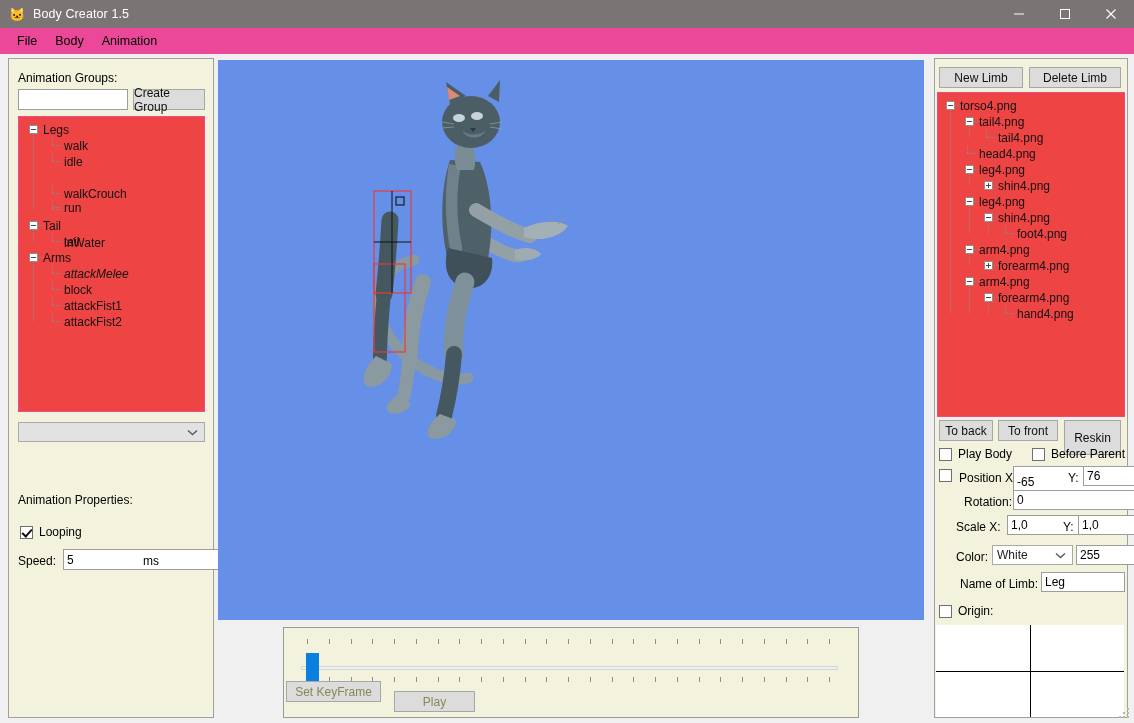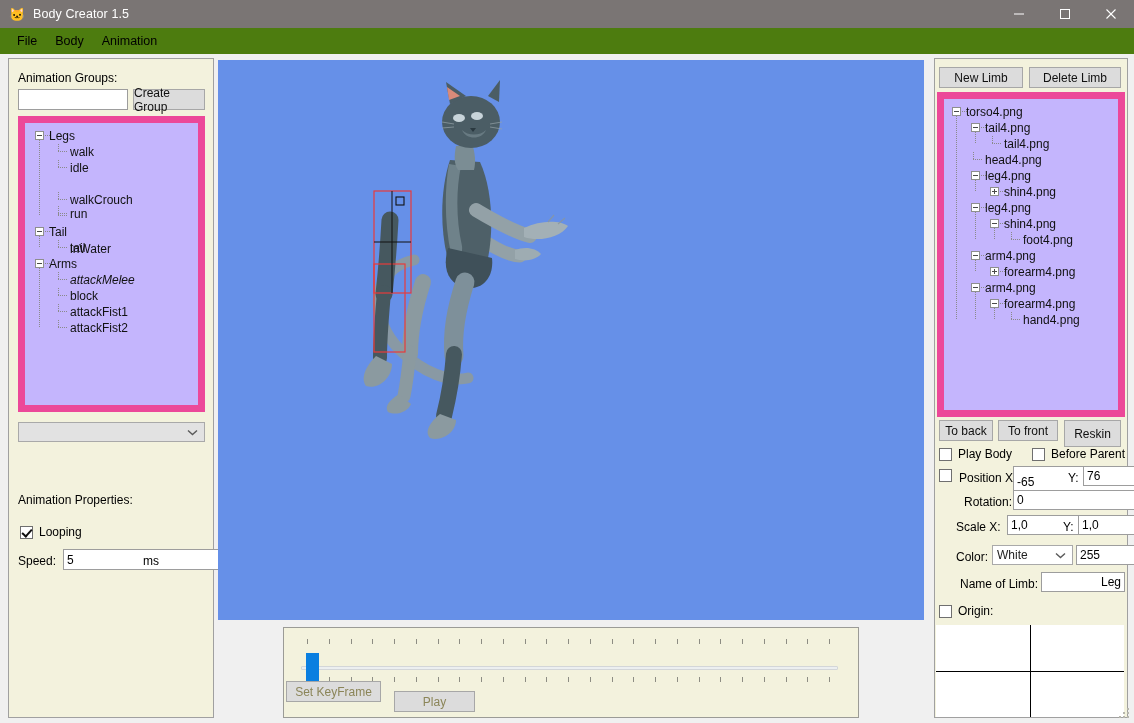--- a/index.html
+++ b/index.html
@@ -21,21 +21,21 @@
     position:absolute;left:0;top:2px;font-size:13px;line-height:13px;color:#4a3a30;
   }
   .title-text{color:#ffffff;font-size:12.5px;letter-spacing:.1px;}
   .wctrls{position:absolute;right:0;top:0;height:28px;display:flex;}
   .wbtn{width:46px;height:28px;display:flex;align-items:center;justify-content:center;}
   .wbtn svg{display:block;}
 
   
   .menubar{
     position:absolute;left:0;top:28px;width:1134px;height:26px;
-    background:#4d7c0f;display:flex;align-items:center;padding-left:8px;
+    background:#ec4899;display:flex;align-items:center;padding-left:8px;
     box-sizing:border-box;
   }
   .menu-item{padding:4px 9px;font-size:12.5px;color:#000;}
 
   
   .panel{
     position:absolute;background:#f3f2dd;
     border:1px solid #a0a0a0;box-sizing:border-box;
   }
   #leftpanel{left:8px;top:58px;width:206px;height:660px;}
@@ -50,21 +50,21 @@
     box-sizing:border-box;font-family:"Liberation Sans",sans-serif;font-size:12px;
     color:#000;padding:1px 3px;line-height:16px;
   }
   .btn{
     position:absolute;background:#dcdcdc;border:1px solid #a7a7a7;
     box-sizing:border-box;display:flex;align-items:center;justify-content:center;
     font-size:12px;color:#101010;
   }
   .btn.disabled{color:#8b8558;}
   .treebox{
-    position:absolute;background:#c4b5fd;border:7px solid #ec4899;
+    position:absolute;background:#ef4444;border:1px solid #ec4899;
     box-sizing:border-box;overflow:hidden;
   }
   .combo{
     position:absolute;background:#e2e2e2;border:1px solid #a9a9a9;
     box-sizing:border-box;display:flex;align-items:center;
     padding-left:4px;font-size:12px;color:#222;
   }
   .combo .arrow{position:absolute;right:6px;top:50%;transform:translateY(-50%);}
   .combo.white{background:#ffffff;}
 
@@ -495,21 +495,21 @@
         <span class="dot-v" style="left: 31px; top: 81px; height: 12px;"></span>
         <span class="dot-v" style="left: 31px; top: 113px; height: 28px;"></span>
         <span class="dot-v" style="left: 50px; top: 129px; height: 12px;"></span>
         <span class="dot-v" style="left: 31px; top: 161px; height: 12px;"></span>
         <span class="dot-v" style="left: 31px; top: 193px; height: 28px;"></span>
         <span class="dot-v" style="left: 50px; top: 209px; height: 12px;"></span>
       </div>
 
     <div class="btn" style="left:4px;top:361px;width:54px;height:21px;">To back</div>
     <div class="btn" style="left:63px;top:361px;width:60px;height:21px;">To front</div>
-    <div class="btn" style="left:129px;top:361px;width:57px;height:27px;">Reskin</div>
+    <div class="btn" style="left:129px;top:361px;width:57px;height:35px;">Reskin</div>
 
     <div class="chk" style="left:4px;top:388px;">
       <span class="box"></span>
       <span class="ctext">Play Body</span>
     </div>
     <div class="chk" style="left:97px;top:388px;">
       <span class="box"></span>
       <span class="ctext">Before Parent</span>
     </div>
 
@@ -552,21 +552,21 @@
             <polyline points="1,1.5 5.5,5.5 10,1.5" fill="none" stroke="#5a5a5a" stroke-width="1.4"></polyline>
           </svg>
       </span>
     </div>
     <div class="spin" style="left:141px;top:486px;width:49px;height:20px;">
       <input class="sfield" value="255" style="">
 
     </div>
 
     <div class="lbl" style="left:25px;top:518px;">Name of Limb:</div>
-    <input class="tbox" style="left: 106px; top: 513px; width: 84px; height: 20px; text-align: right;" value="Leg">
+    <input class="tbox" style="left: 106px; top: 513px; width: 84px; height: 20px;" value="Leg">
 
     <div class="chk" style="left:4px;top:545px;">
       <span class="box"></span>
       <span class="ctext">Origin:</span>
     </div>
 
     <div id="originbox" style="left:1px;top:566px;width:188px;height:92px;">
       <div class="vline" style="left:94px;"></div>
       <div class="hline" style="top:46px;"></div>
     </div>

